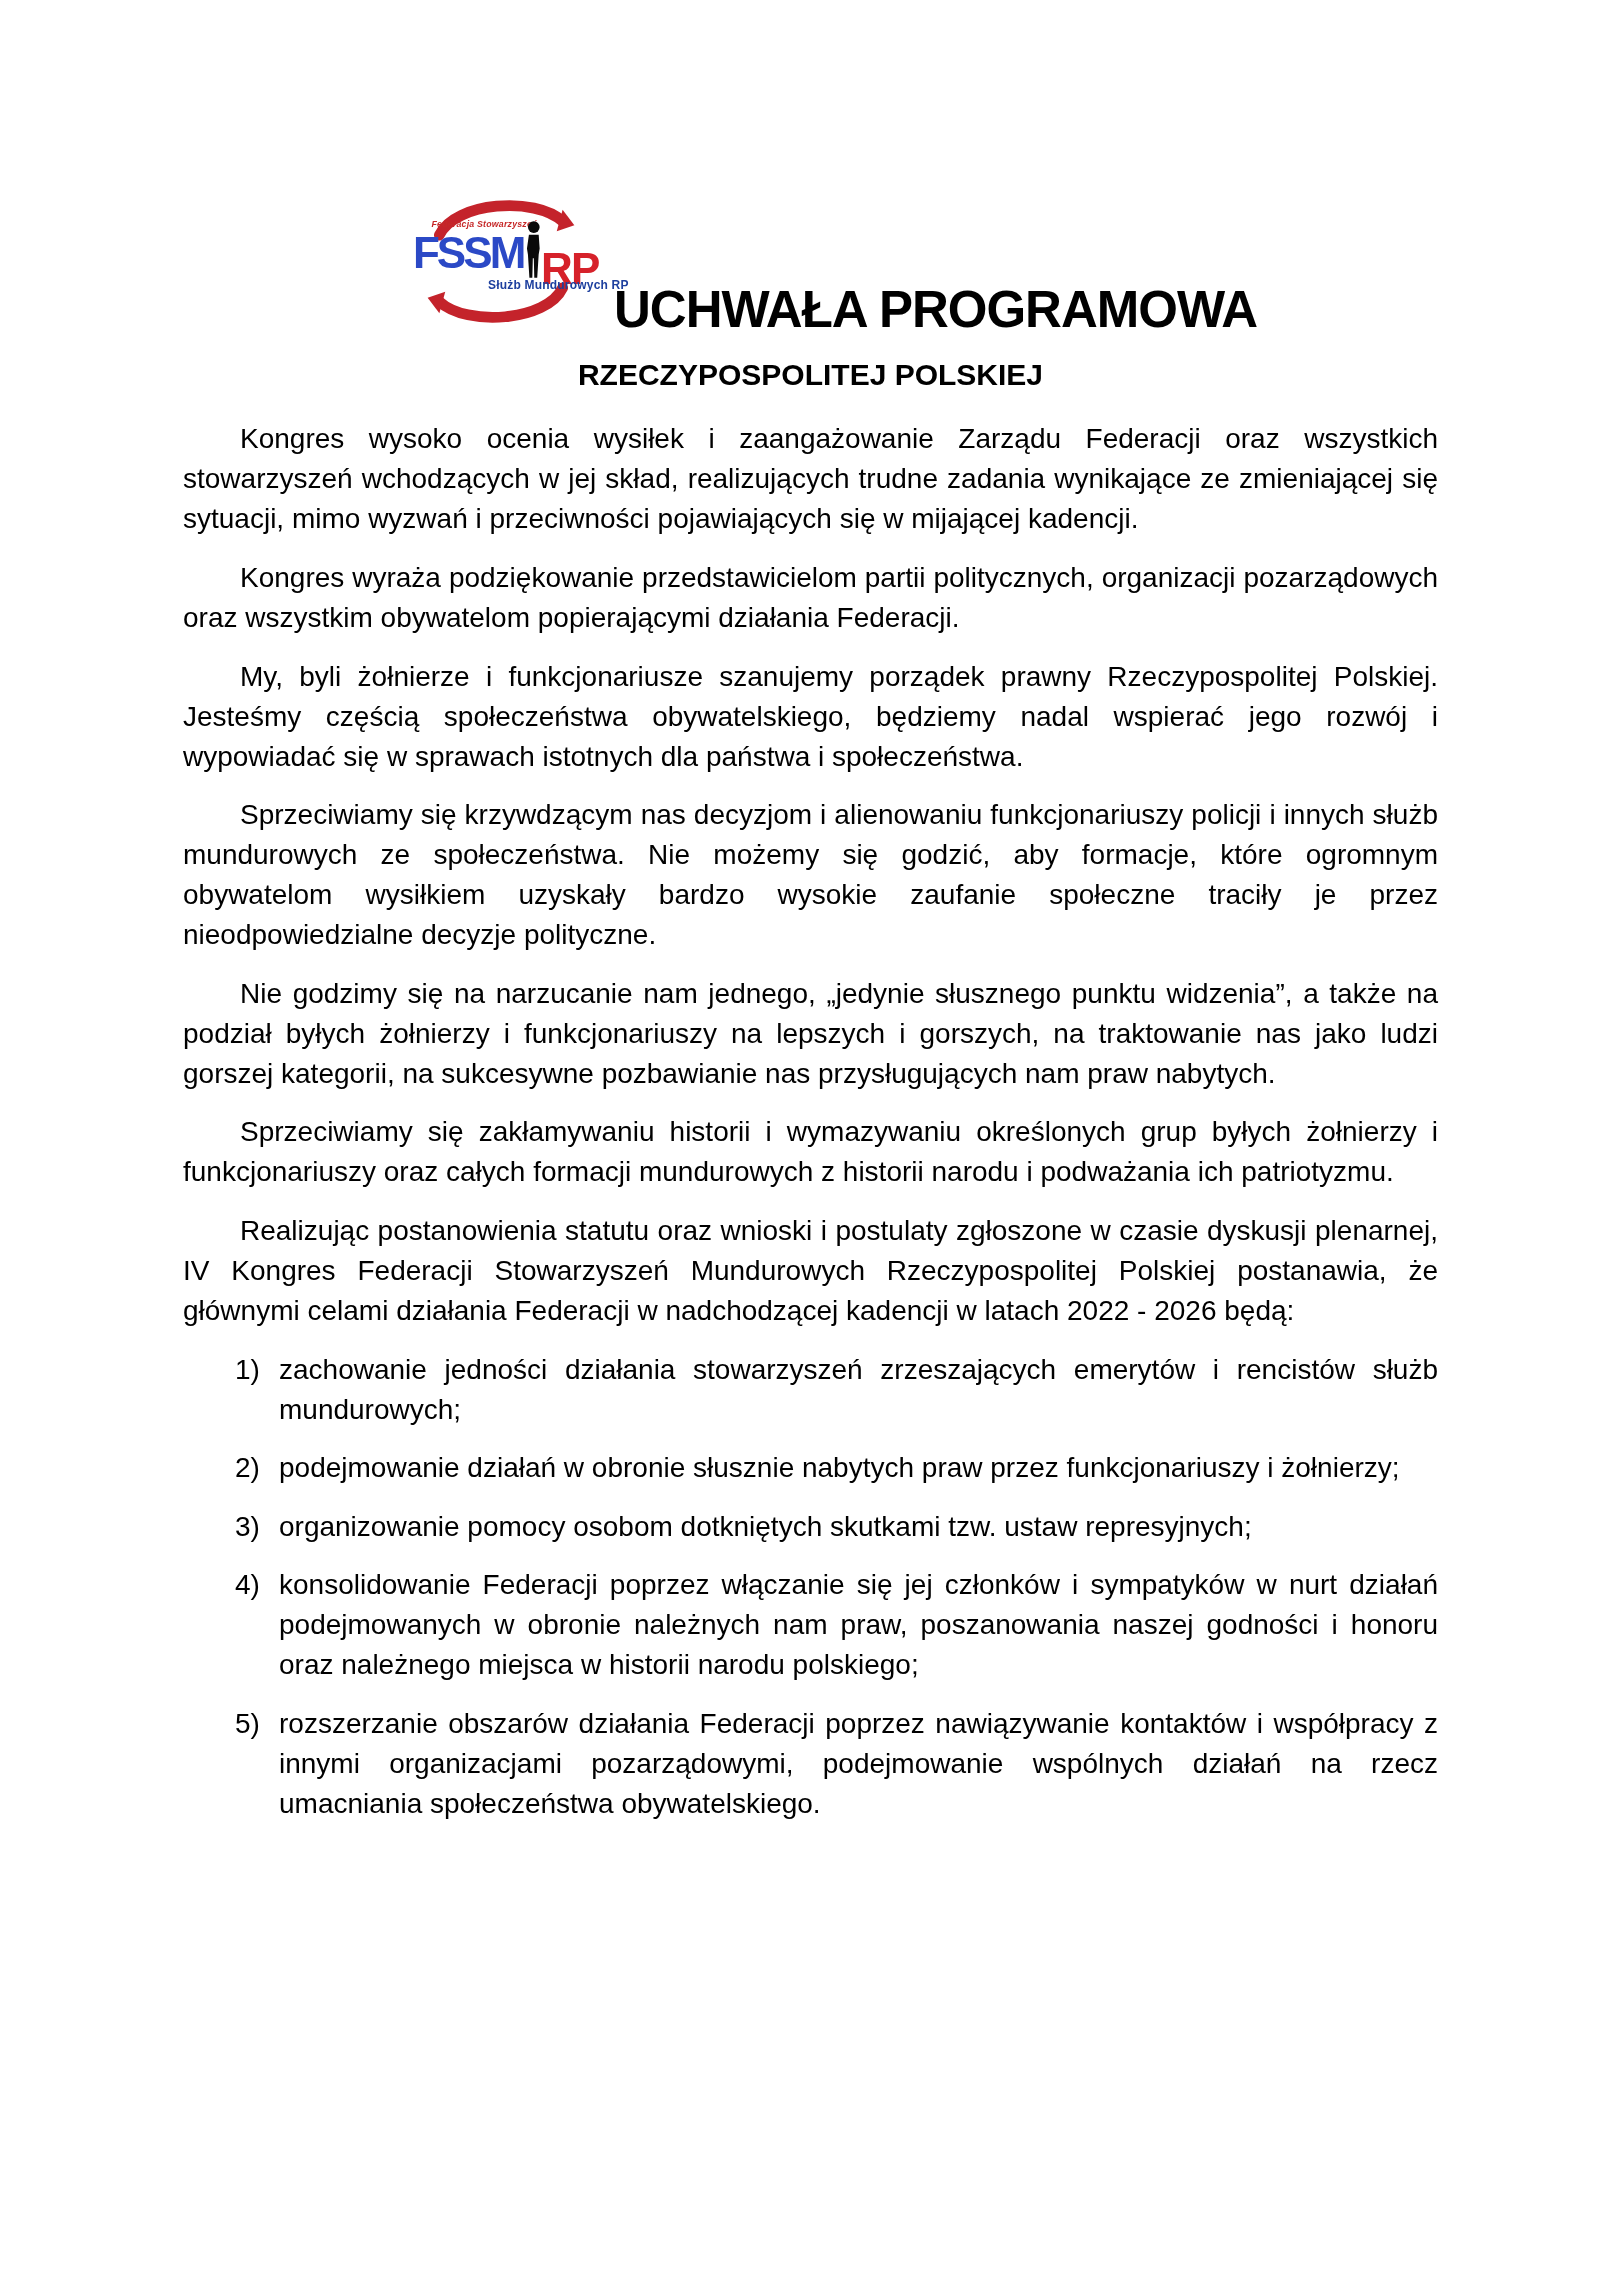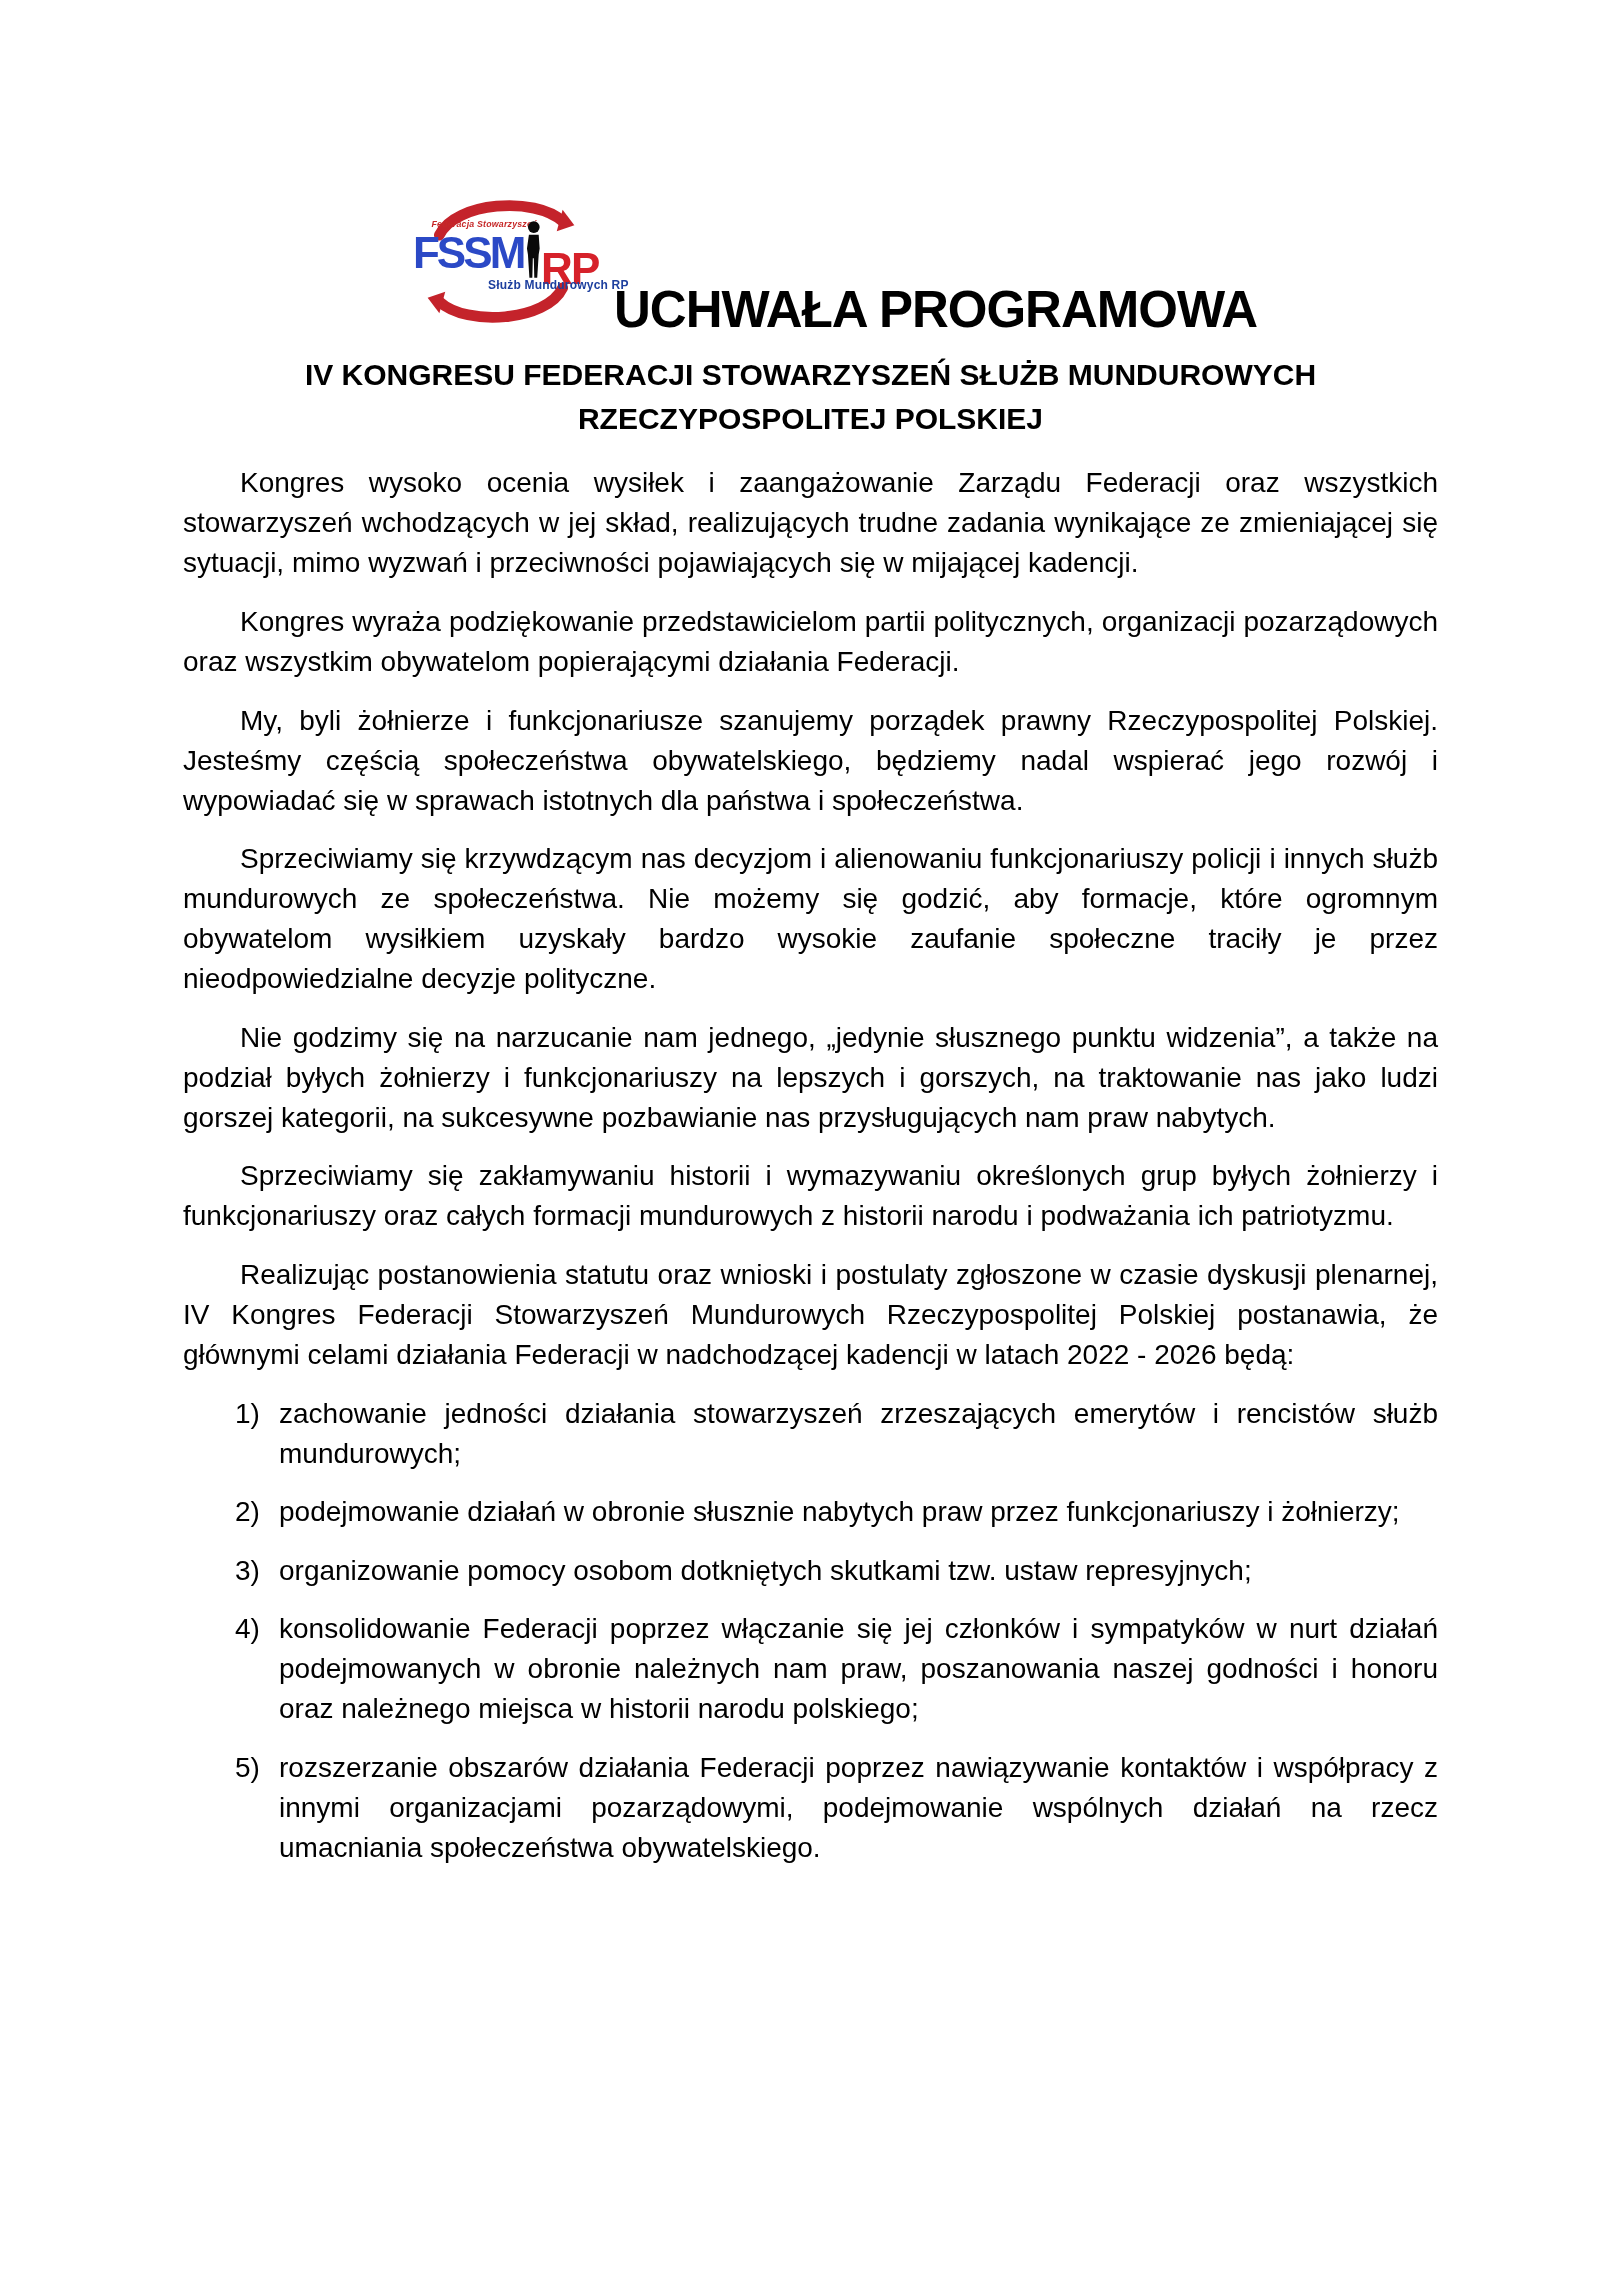--- a/index.html
+++ b/index.html
@@ -90,21 +90,20 @@
         </svg>
         <span class="logo-rp">RP</span>
       </div>
       <span class="logo-caption-bottom">Służb Mundurowych RP</span>
     </div>
 
     <h1 class="doc-title">UCHWAŁA PROGRAMOWA</h1>
   </div>
 
   <h2 class="subtitle">
-    <div>IV KONGRESU FEDERACJI STOWARZYSZEŃ SŁUŻB MUNDUROWYCH</div>
     <div>RZECZYPOSPOLITEJ POLSKIEJ</div>
   </h2>
 
   <div class="body-text">
     <p class="para">Kongres wysoko ocenia wysiłek i zaangażowanie Zarządu Federacji oraz wszystkich stowarzyszeń wchodzących w jej skład, realizujących trudne zadania wynikające ze zmieniającej się sytuacji, mimo wyzwań i przeciwności pojawiających się w mijającej kadencji.</p>
     <p class="para">Kongres wyraża podziękowanie przedstawicielom partii politycznych, organizacji pozarządowych oraz wszystkim obywatelom popierającymi działania Federacji.</p>
     <p class="para">My, byli żołnierze i funkcjonariusze szanujemy porządek prawny Rzeczypospolitej Polskiej. Jesteśmy częścią społeczeństwa obywatelskiego, będziemy nadal wspierać jego rozwój i wypowiadać się w sprawach istotnych dla państwa i społeczeństwa.</p>
     <p class="para">Sprzeciwiamy się krzywdzącym nas decyzjom i alienowaniu funkcjonariuszy policji i innych służb mundurowych ze społeczeństwa. Nie możemy się godzić, aby formacje, które ogromnym obywatelom wysiłkiem uzyskały bardzo wysokie zaufanie społeczne traciły je przez nieodpowiedzialne decyzje polityczne.</p>
     <p class="para">Nie godzimy się na narzucanie nam jednego, „jedynie słusznego punktu widzenia”, a także na podział byłych żołnierzy i funkcjonariuszy na lepszych i gorszych, na traktowanie nas jako ludzi gorszej kategorii, na sukcesywne pozbawianie nas przysługujących nam praw nabytych.</p>
     <p class="para">Sprzeciwiamy się zakłamywaniu historii i wymazywaniu określonych grup byłych żołnierzy i funkcjonariuszy oraz całych formacji mundurowych z historii narodu i podważania ich patriotyzmu.</p>

